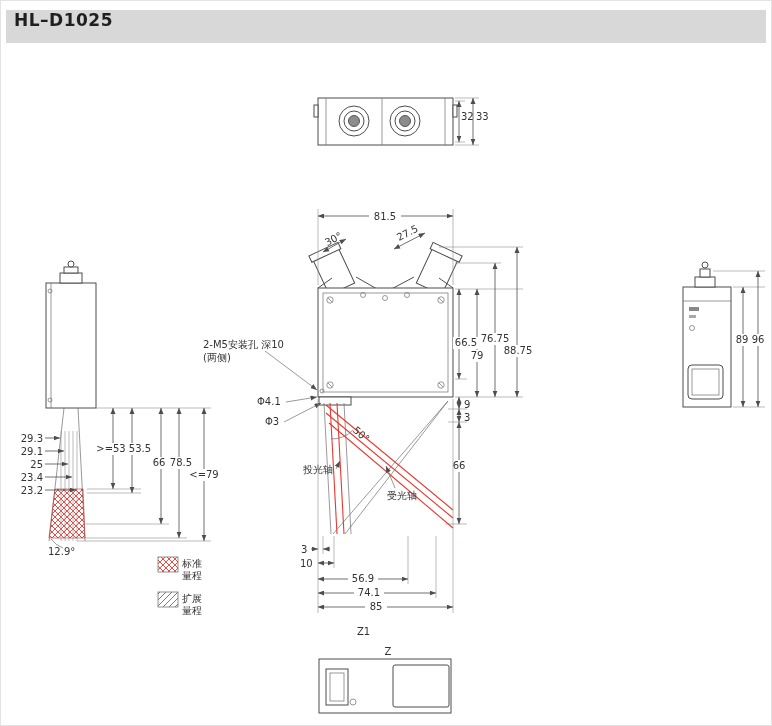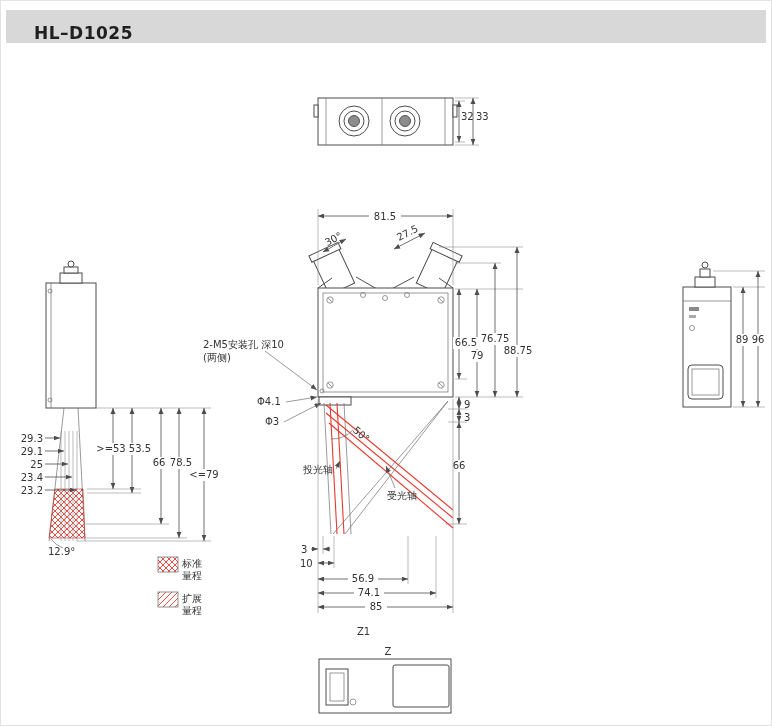--- a/index.html
+++ b/index.html
@@ -1,17 +1,17 @@
 <!DOCTYPE html>
 <html style="--header-bg: #d8d8d8; --line: #4d4d4d; --beam-red: #e8392f; --text: #333333;"><head>
 <meta charset="utf-8">
 <style>
   html,body{margin:0;padding:0;background:#fff}
   .page{position:relative;width:772px;height:726px;background:#fff;border:1px solid #e3e3e3;box-sizing:border-box;font-family:"DejaVu Sans",sans-serif;overflow:hidden}
-  .header{position:absolute;left:5px;top:9px;right:5px;height:33px;background:var(--header-bg,#d8d8d8);display:flex;align-items:flex-end;padding-left:28px;box-sizing:border-box;font-size:17px;font-weight:bold;color:#1f1f1f;letter-spacing:.5px}
+  .header{position:absolute;left:5px;top:9px;right:5px;height:33px;background:var(--header-bg,#d8d8d8);display:flex;align-items:flex-start;padding-left:8px;box-sizing:border-box;font-size:17px;font-weight:bold;color:#1f1f1f;letter-spacing:.5px}
   svg{position:absolute;left:0;top:0}
   svg text{font-family:"DejaVu Sans",sans-serif;font-size:10px;fill:var(--text,#333)}
   .ln{stroke:var(--line,#4d4d4d);stroke-width:1;fill:none}
   .lnf{stroke:var(--line,#4d4d4d);stroke-width:1;fill:#fff}
   .thin{stroke:#6e6e6e;stroke-width:.7;fill:none}
   .ext{stroke:#8f8f8f;stroke-width:.6;fill:none}
   .dim{stroke:var(--line,#4d4d4d);stroke-width:.8;fill:none}
   .red{stroke:var(--beam-red,#e8392f);stroke-width:1.1;fill:none}
   .redln{stroke:var(--beam-red,#e8392f);stroke-width:.9}
   .arr{fill:var(--line,#4d4d4d)}

